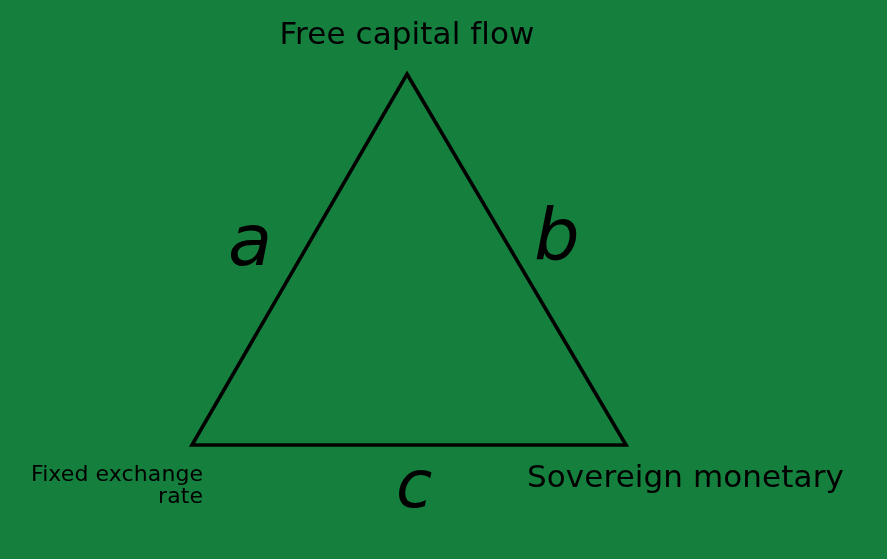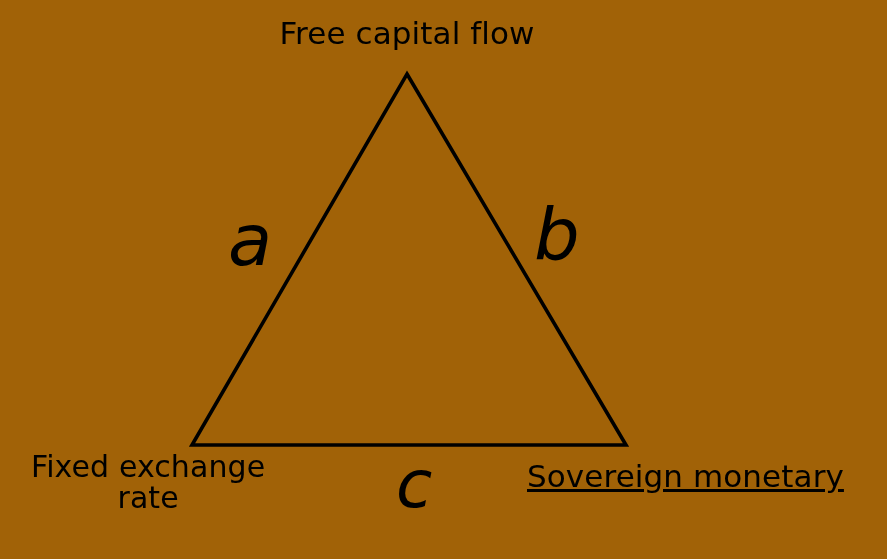--- a/index.html
+++ b/index.html
@@ -37,32 +37,31 @@
   #label-top {
     left: 0;
     top: 18px;
     width: 814px;           
     text-align: center;
     font-size: 31px;
     letter-spacing: 0.1px;
   }
   #label-bottom-left {
     left: 31px;
-    top: 452px;
-    font-size: 30px;
-    text-align: center;
+    top: 463px;
+    font-size: 22px;
+    text-align: right;
     letter-spacing: 0.1px;
   }
   #label-bottom-right {
     left: 527px;
     top: 461px;
     font-size: 31px;
     text-align: left;
     letter-spacing: 0.1px;
-    text-decoration: underline;
   }
   .lbl .line2 {
     display: block;
   }
   
   .edge-lbl {
     position: absolute;
     color: #000000;
     font-style: italic;
     font-weight: 400;
@@ -81,21 +80,21 @@
   }
   #edge-label-c {
     left: 396px;
     top: 452px;
     font-size: 66px;
   }
 </style>
 </head>
 <body>
 
-<div id="canvas" style="background: #a16207;">
+<div id="canvas" style="background: #15803d;">
 
   <svg id="triangle-svg" viewBox="0 0 887 559" xmlns="http://www.w3.org/2000/svg">
     <polygon points="407,74 626,445 192,445" fill="none" stroke="#000000" stroke-width="3.6" stroke-linejoin="miter"></polygon>
   </svg>
 
   <div class="lbl" id="label-top">Free capital flow</div>
 
   <div class="lbl" id="label-bottom-left"><span>Fixed exchange</span><span class="line2">rate</span></div>
 
   <div class="lbl" id="label-bottom-right"><span>Sovereign monetary</span></div>

